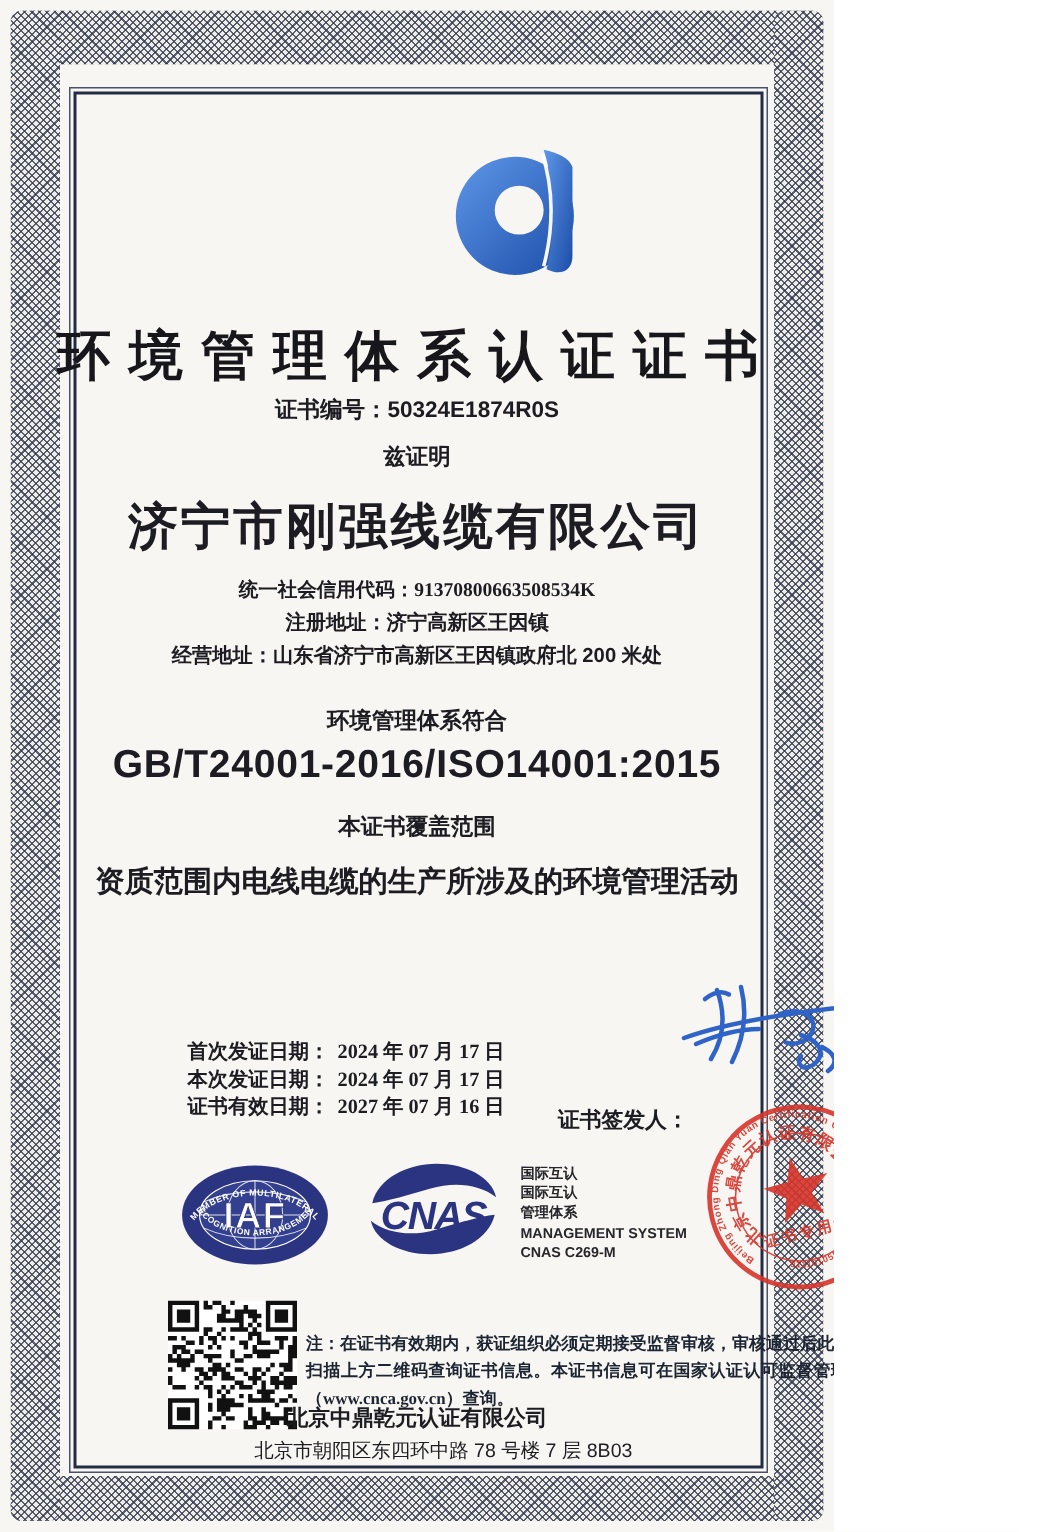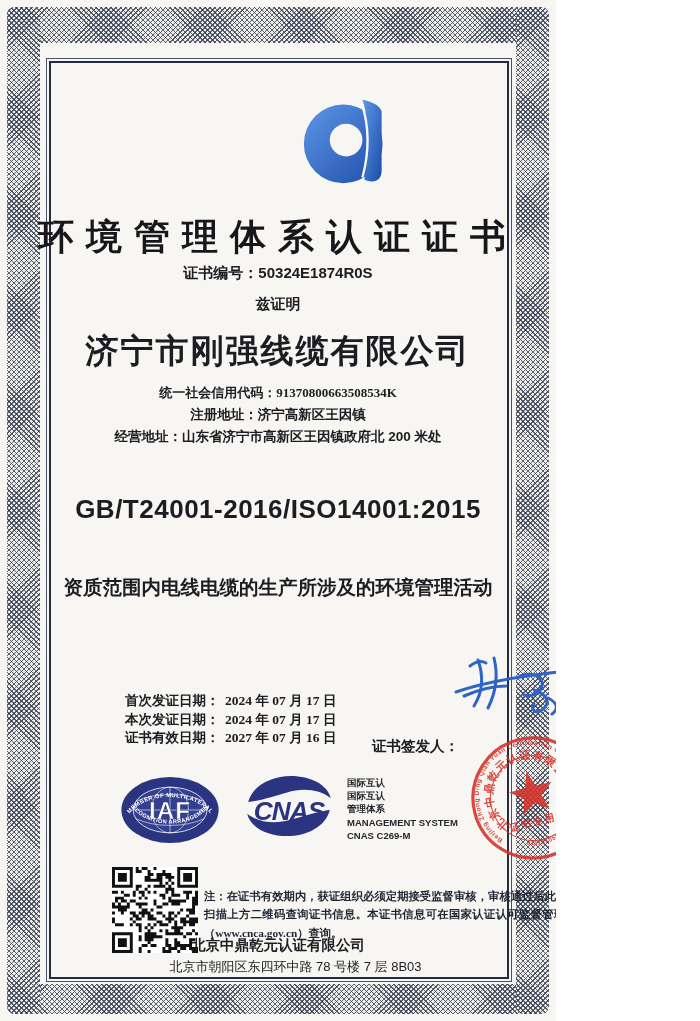--- a/index.html
+++ b/index.html
@@ -89,21 +89,23 @@
     <span>统一社会信用代码：</span><span>91370800663508534K</span>
   </div>
 
   <div class="abs addr reg">
     <span>注册地址：</span><span>济宁高新区王因镇</span>
   </div>
   <div class="abs addr biz">
     <span>经营地址：</span><span>山东省济宁市高新区王因镇政府北 200 米处</span>
   </div>
 
+  <div class="abs conform">环境管理体系符合</div>
   <div class="abs standard">GB/T24001-2016/ISO14001:2015</div>
+  <div class="abs cover">本证书覆盖范围</div>
   <div class="abs scope">资质范围内电线电缆的生产所涉及的环境管理活动</div>
 
   <div class="dates">
     <div class="row">
       <span class="lab">首次发证日期：</span>
       <span>2024 年 07 月 17 日</span>
     </div>
     <div class="row">
       <span class="lab">本次发证日期：</span>
       <span>2024 年 07 月 17 日</span>

